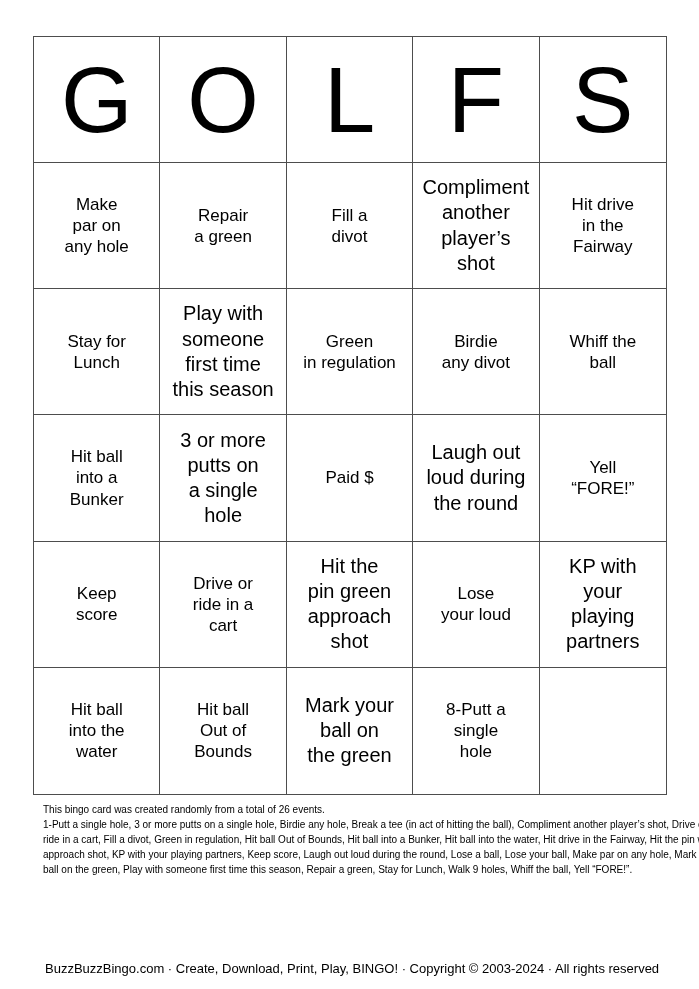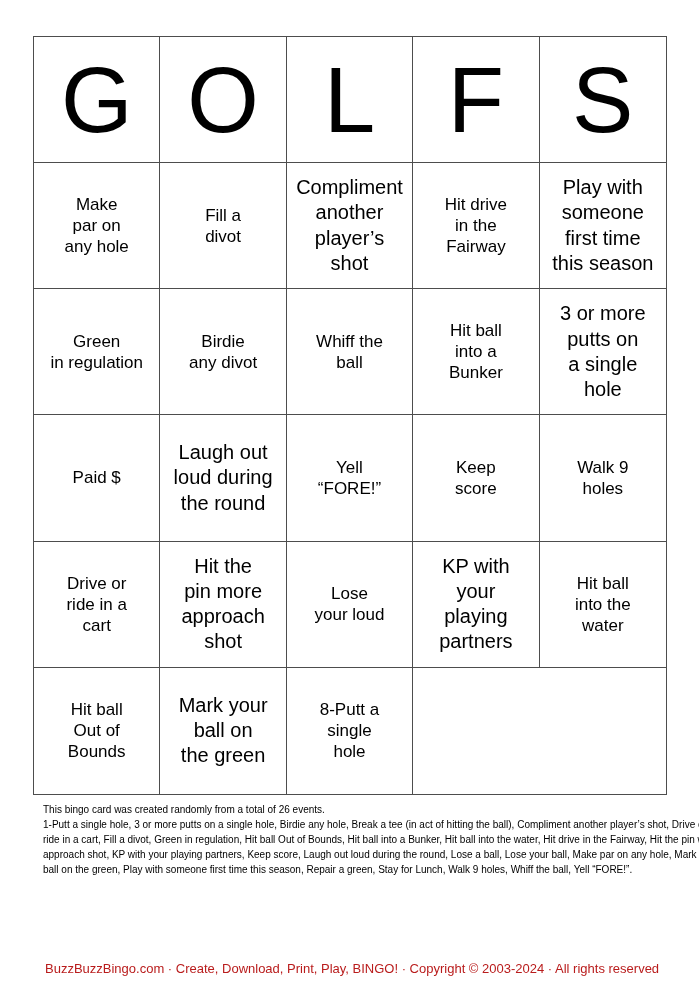--- a/index.html
+++ b/index.html
@@ -66,48 +66,52 @@
     line-height: 15px;
     color: #000000;
     margin-left: 33px;
   }
   .branding {
     position: absolute;
     left: 45px;
     top: 961px;
     font-size: 13px;
     line-height: 16px;
-    color: #b91c1c;
+    color: #000000;
     white-space: nowrap;
   }
 </style>
 </head>
 <body>
 
 <div class="card">
 
   <div class="hcell">G</div>
   <div class="hcell">O</div>
   <div class="hcell">L</div>
   <div class="hcell">F</div>
   <div class="hcell">S</div>
 
   <div class="cell">Make
 par on
 any hole</div>
+  <div class="cell">Repair
+a green</div>
   <div class="cell">Fill a
 divot</div>
   <div class="cell small">Compliment
 another
 player’s
 shot</div>
   <div class="cell">Hit drive
 in the
 Fairway</div>
 
+  <div class="cell">Stay for
+Lunch</div>
   <div class="cell small">Play with
 someone
 first time
 this season</div>
   <div class="cell">Green
 in regulation</div>
   <div class="cell">Birdie
 any divot</div>
   <div class="cell">Whiff the
 ball</div>
@@ -121,27 +125,25 @@
 hole</div>
   <div class="cell">Paid $</div>
   <div class="cell small">Laugh out
 loud during
 the round</div>
   <div class="cell">Yell
 “FORE!”</div>
 
   <div class="cell">Keep
 score</div>
-  <div class="cell">Walk 9
-holes</div>
   <div class="cell">Drive or
 ride in a
 cart</div>
   <div class="cell small">Hit the
-pin more
+pin green
 approach
 shot</div>
   <div class="cell">Lose
 your loud</div>
 
   <div class="cell small">KP with
 your
 playing
 partners</div>
   <div class="cell">Hit ball

